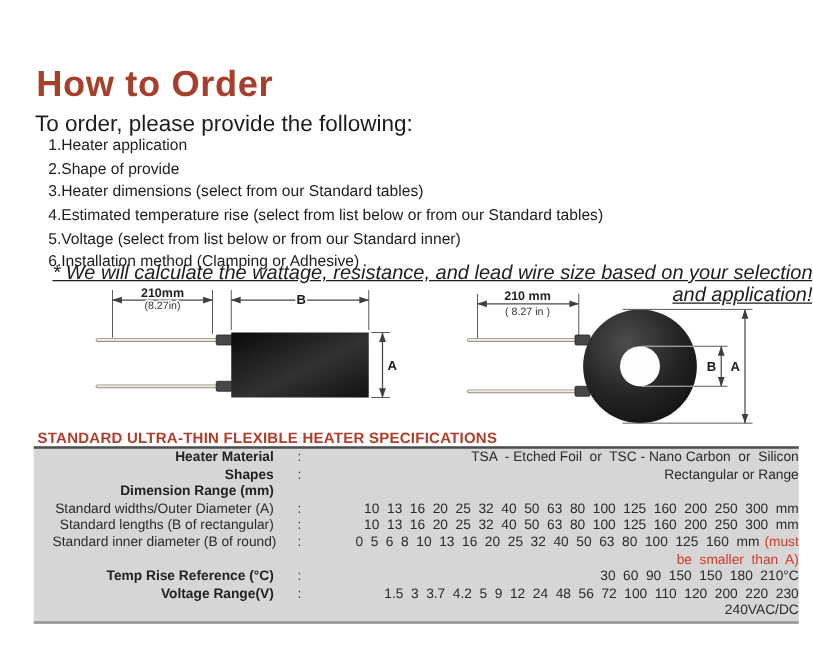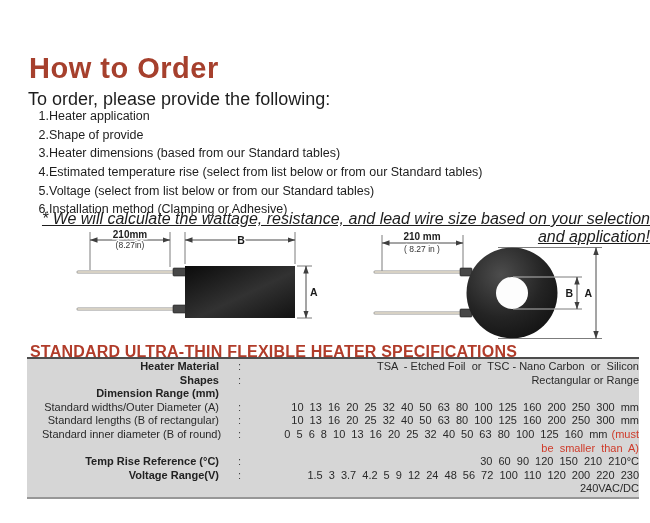--- a/index.html
+++ b/index.html
@@ -29,21 +29,21 @@
   .dim-letter{font-family:"Liberation Sans",sans-serif;font-weight:bold;font-size:10.5px;fill:#1a1a1a;
     paint-order:stroke;stroke:#ffffff;stroke-width:3px;stroke-linejoin:round;}
   .dimline{stroke:#4a4a4a;stroke-width:1;fill:none;}
   .extline{stroke:#5a5a5a;stroke-width:0.8;fill:none;}
   .extlight{stroke:#c6c6c6;stroke-width:0.9;fill:none;}
   .wire-outer{stroke:#8f8f8f;stroke-width:3;fill:none;stroke-linecap:round;}
   .wire-inner{stroke:#efe8d6;stroke-width:1.6;fill:none;stroke-linecap:round;}
   .ferrule{fill:#474747;stroke:#1f1f1f;stroke-width:0.6;}
   .spec-title{
     position:absolute;left:30px;top:343px;
-    font-size:16px;font-weight:bold;color:#b13c2a;letter-spacing:0.2px;
+    font-size:12px;font-weight:bold;color:#b13c2a;letter-spacing:0.2px;
   }
   .spec-table{
     position:absolute;left:27px;top:357px;width:612px;
     background:#d6d6d6;border-top:2px solid #4d4d4d;border-bottom:2px solid #979797;
     padding:1px 0;
   }
   .srow{display:grid;grid-template-columns:192px 22px 1fr;font-size:11px;line-height:13.6px;color:#2a2a2a;}
   .srow .lbl{padding-left:0;white-space:nowrap;}
   .srow.indent .lbl{padding-left:15px;font-weight:normal;}
   .b .lbl{font-weight:bold;color:#222;}
@@ -65,29 +65,29 @@
     <div class="step">
       <span class="num">1.</span>
       <span class="txt">Heater application</span>
     </div>
     <div class="step">
       <span class="num">2.</span>
       <span class="txt">Shape of provide</span>
     </div>
     <div class="step">
       <span class="num">3.</span>
-      <span class="txt">Heater dimensions (based from our Standard tables)</span>
+      <span class="txt">Heater dimensions (select from our Standard tables)</span>
     </div>
     <div class="step">
       <span class="num">4.</span>
       <span class="txt">Estimated temperature rise (select from list below or from our Standard tables)</span>
     </div>
     <div class="step">
       <span class="num">5.</span>
-      <span class="txt">Voltage (select from list below or from our Standard tables)</span>
+      <span class="txt">Voltage (select from list below or from our Standard inner)</span>
     </div>
     <div class="step">
       <span class="num">6.</span>
       <span class="txt">Installation method (Clamping or Adhesive)</span>
     </div>
   </div>
 
   <p class="footnote">* We will calculate the wattage, resistance, and lead wire size based on your selection and application!</p>
 
   <svg class="diag diag-rect" width="270" height="114" viewBox="0 0 270 114">
@@ -214,21 +214,21 @@
       <span class="val nums"><span>10 13 16 20 25 32 40 50 63 80 100 125 160 200 250 300 mm</span></span>
     </div>
     <div class="srow indent">
       <span class="lbl">Standard inner diameter (B of round)</span>
       <span class="sep">:</span>
       <span class="val nums"><span>0 5 6 8 10 13 16 20 25 32 40 50 63 80 100 125 160 mm</span><span class="red">(must be smaller than A)</span></span>
     </div>
     <div class="srow b">
       <span class="lbl">Temp Rise Reference (°C)</span>
       <span class="sep">:</span>
-      <span class="val nums"><span>30 60 90 120 150 210 210°C</span></span>
+      <span class="val nums"><span>30 60 90 150 150 180 210°C</span></span>
     </div>
     <div class="srow b">
       <span class="lbl">Voltage Range(V)</span>
       <span class="sep">:</span>
       <span class="val nums"><span>1.5 3 3.7 4.2 5 9 12 24 48 56 72 100 110 120 200 220 230 240VAC/DC</span></span>
     </div>
   </div>
 
 </div>
 

